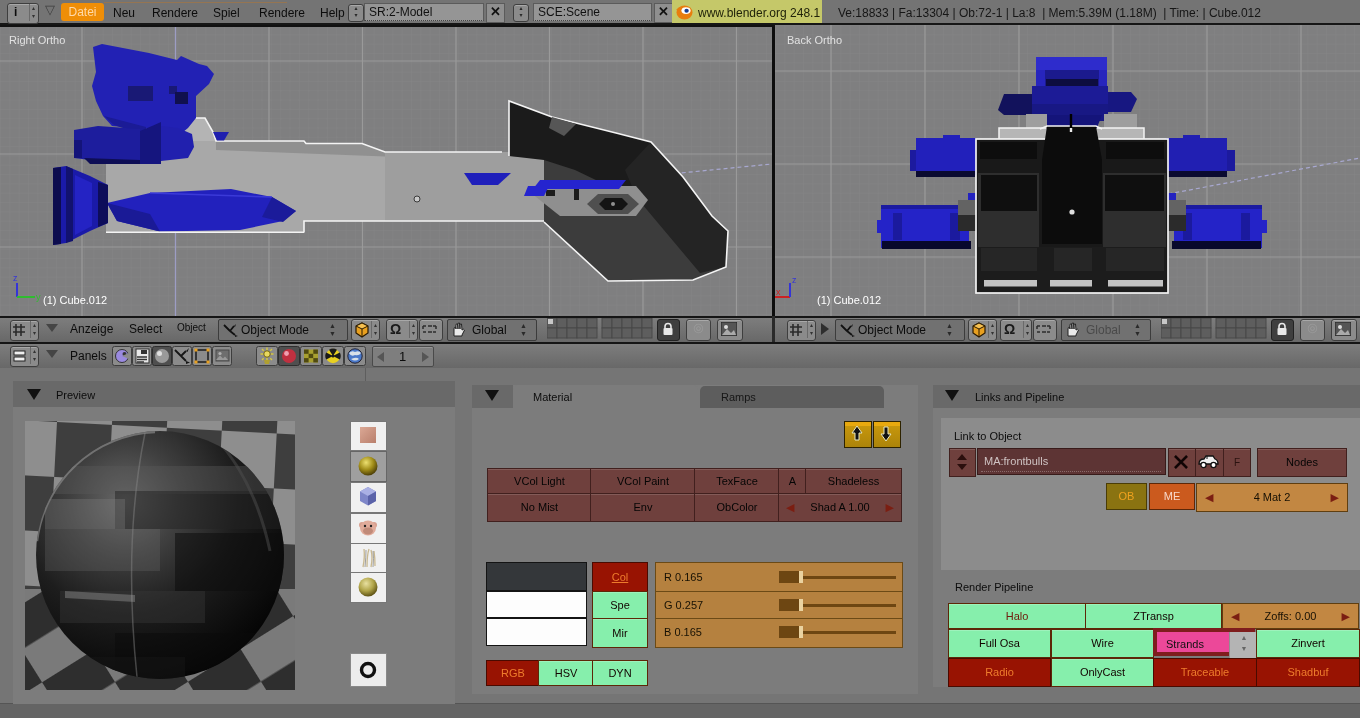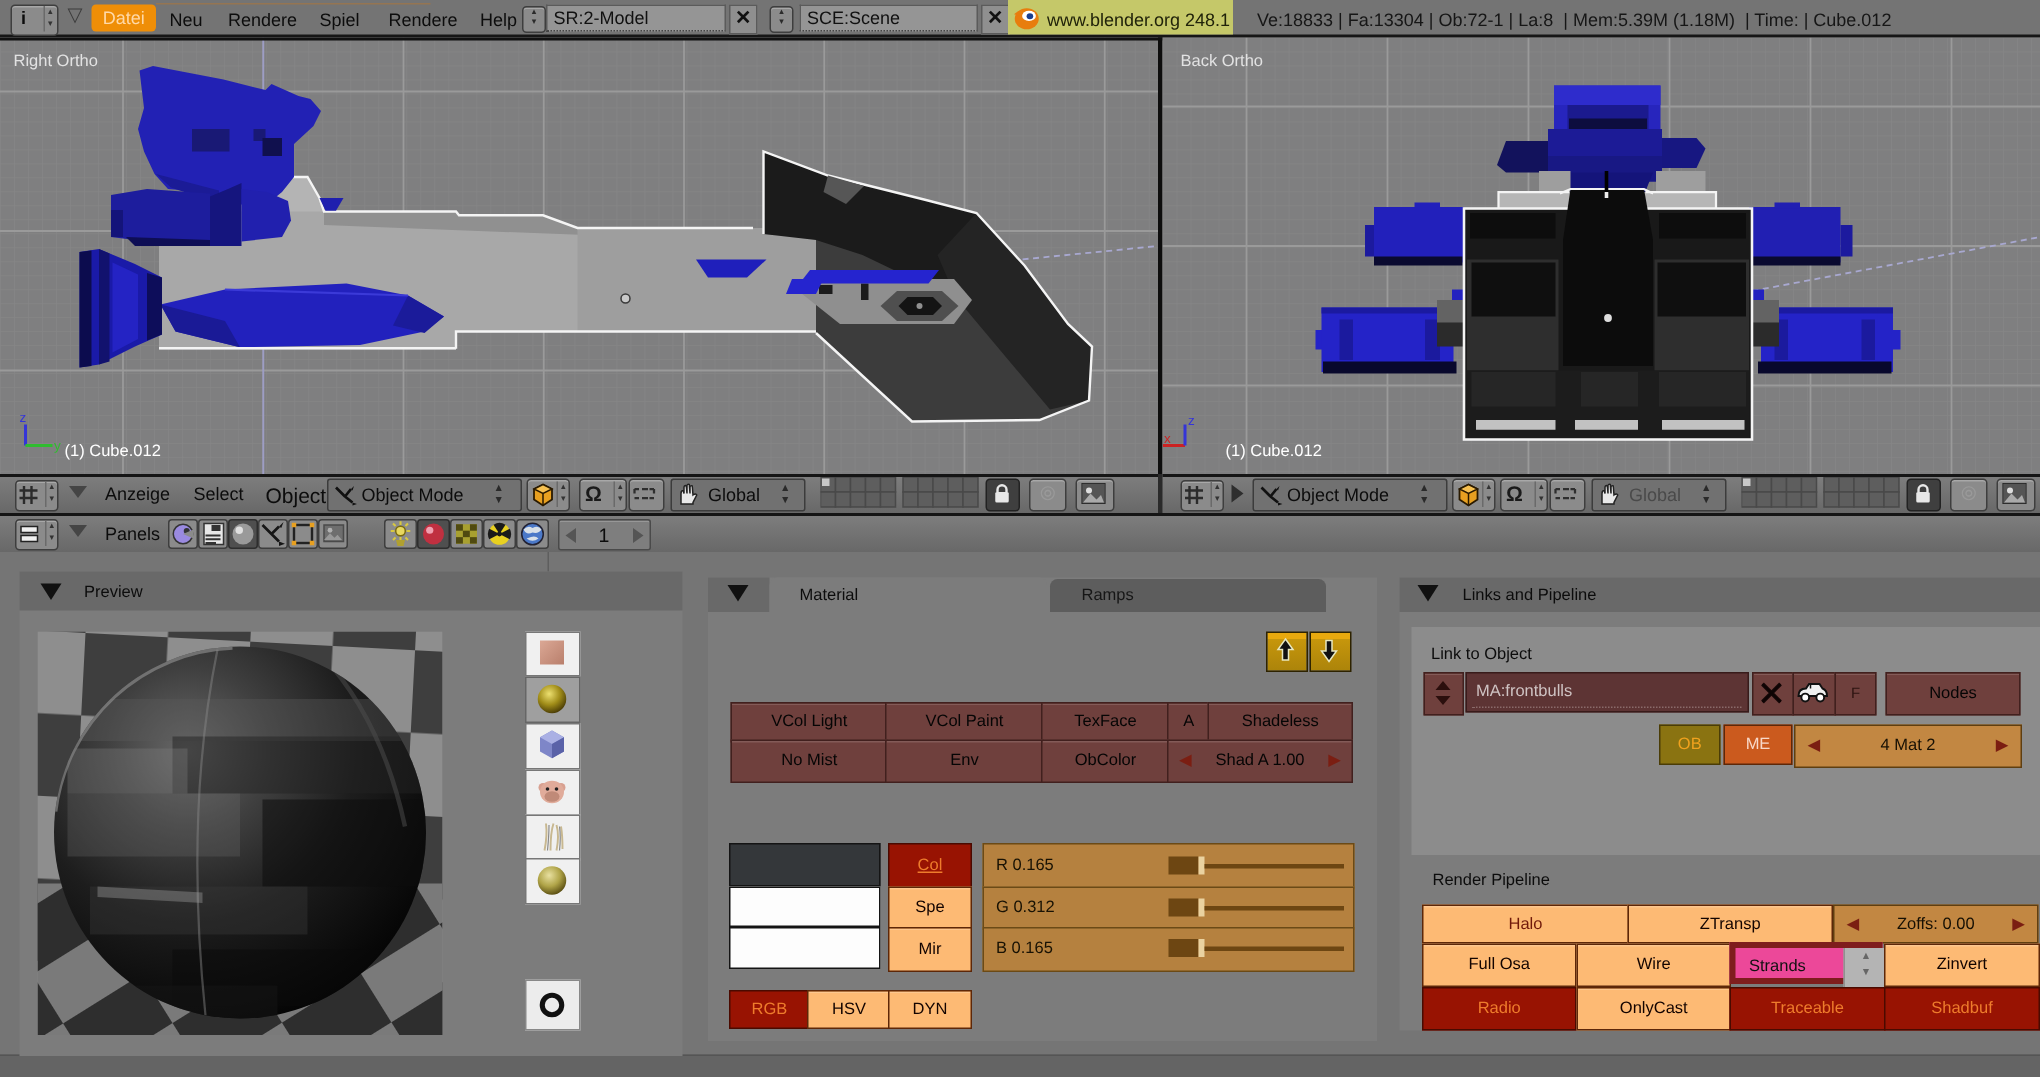--- a/index.html
+++ b/index.html
@@ -1,19 +1,19 @@
 <!DOCTYPE html>
 <html><head><meta charset="utf-8">
 <style>
 html,body{margin:0;padding:0;width:1360px;height:718px;overflow:hidden;background:#757575;font-family:"Liberation Sans",sans-serif;}
 .a{position:absolute;}
 .t{position:absolute;font-size:11px;color:#0c0c0c;white-space:nowrap;}
 .btn{position:absolute;background:#8b8b8b;border:1px solid #3e3e3e;border-radius:3px;box-shadow:inset 0 1px 0 rgba(255,255,255,.25);}
 .mb{position:absolute;background:#6f403d;border:1px solid #41201e;box-shadow:inset 0 1px 0 rgba(255,255,255,.14);font-size:11px;color:#050505;text-align:center;}
-.ob{position:absolute;background:#fdba74;border:1px solid #5d2708;box-shadow:inset 0 1px 0 rgba(255,255,255,.2);font-size:11px;color:#130400;text-align:center;}
+.ob{position:absolute;background:#86efac;border:1px solid #5d2708;box-shadow:inset 0 1px 0 rgba(255,255,255,.2);font-size:11px;color:#130400;text-align:center;}
 .rb{position:absolute;background:#981302;border:1px solid #4a0a00;font-size:11px;color:#ee7c2c;text-align:center;}
 .tanb{position:absolute;background:#c28742;border:1px solid #5f3e10;font-size:11px;color:#161004;text-align:center;}
 .sl{position:absolute;background:#b5813f;border:1px solid #6b4a16;font-size:11px;color:#181204;}
 .hdr{position:absolute;height:24px;background:linear-gradient(#7d7d7d,#686868);border-top:2px solid #151515;}
 svg{position:absolute;display:block;}
 </style></head>
 <body>
 
 <div class="a" style="left:0;top:0;width:1360px;height:25px;background:#747474;border-bottom:0;">
  <div class="a" style="left:0;top:23px;width:1360px;height:2px;background:#161616;"></div>
@@ -212,21 +212,21 @@
 
 <div class="btn" style="left:10px;top:320px;width:27px;height:19px;">
  <svg width="17" height="17" style="left:1px;top:1px;">
       <path d="M4,2V14M9,2V14M1,5H13M1,10H13" stroke="#2b2b2b" stroke-width="1.6"></path>
     </svg>
  <div class="a" style="left:19px;top:0px;width:7px;height:17px;border-left:1px solid #6a6a6a;font-size:6px;color:#333;line-height:8px;text-align:center;">▴<br>▾</div>
 </div>
 <div class="a" style="left:46px;top:324px;width:0;height:0;border-left:6px solid transparent;border-right:6px solid transparent;border-top:8px solid #454545;"></div>
 <div class="t" style="left:70px;top:322px;font-size:12px;">Anzeige</div>
 <div class="t" style="left:129px;top:322px;font-size:12px;">Select</div>
-<div class="t" style="left:177px;top:322px;font-size:14px;">Object</div>
+<div class="t" style="left:177px;top:322px;font-size:10px;">Object</div>
 <div class="a" style="left:218px;top:319px;width:128px;height:20px;background:#717171;border:1px solid #3c3c3c;border-radius:2px;">
  <svg width="16" height="16" style="left:3px;top:2px;">
       <path d="M2,3 L8,9 M8,9 L12,4 M8,9 L13,13" stroke="#111" stroke-width="1.8" fill="none"></path>
       <path d="M12,4l2,-2l-1,3zM13,13l3,1l-3,1z" fill="#111"></path>
     </svg>
  <div class="t" style="left:22px;top:3px;font-size:12px;">Object Mode</div>
  <div class="a" style="left:110px;top:2px;font-size:7px;color:#2a2a2a;line-height:8px;text-align:center;">▲<br>▼</div>
 </div>
 <div class="btn" style="left:351px;top:319px;width:27px;height:20px;">
  <svg width="18" height="18" style="left:1px;top:1px;">
@@ -606,21 +606,21 @@
  <div class="ob" style="left:120px;top:206px;width:54px;height:27px;line-height:27px;">Spe</div>
  <div class="ob" style="left:120px;top:233px;width:54px;height:28px;line-height:28px;">Mir</div>
 
  <div class="sl" style="left:183px;top:177px;width:246px;height:29px;">
       <span style="position:absolute;left:8px;top:8px;">R 0.165</span>
       <div class="a" style="left:123px;top:8px;width:20px;height:12px;background:#6d4612;"></div>
       <div class="a" style="left:143px;top:8px;width:4px;height:12px;background:#ead2a0;"></div>
       <div class="a" style="left:147px;top:13px;width:93px;height:2.5px;background:#6d4612;"></div>
     </div>
  <div class="sl" style="left:183px;top:206px;width:246px;height:27px;">
-      <span style="position:absolute;left:8px;top:7px;">G 0.312</span>
+      <span style="position:absolute;left:8px;top:7px;">G 0.257</span>
       <div class="a" style="left:123px;top:7px;width:20px;height:12px;background:#6d4612;"></div>
       <div class="a" style="left:143px;top:7px;width:4px;height:12px;background:#ead2a0;"></div>
       <div class="a" style="left:147px;top:12px;width:93px;height:2.5px;background:#6d4612;"></div>
     </div>
  <div class="sl" style="left:183px;top:233px;width:246px;height:28px;">
       <span style="position:absolute;left:8px;top:7px;">B 0.165</span>
       <div class="a" style="left:123px;top:7px;width:20px;height:12px;background:#6d4612;"></div>
       <div class="a" style="left:143px;top:7px;width:4px;height:12px;background:#ead2a0;"></div>
       <div class="a" style="left:147px;top:12px;width:93px;height:2.5px;background:#6d4612;"></div>
     </div>

